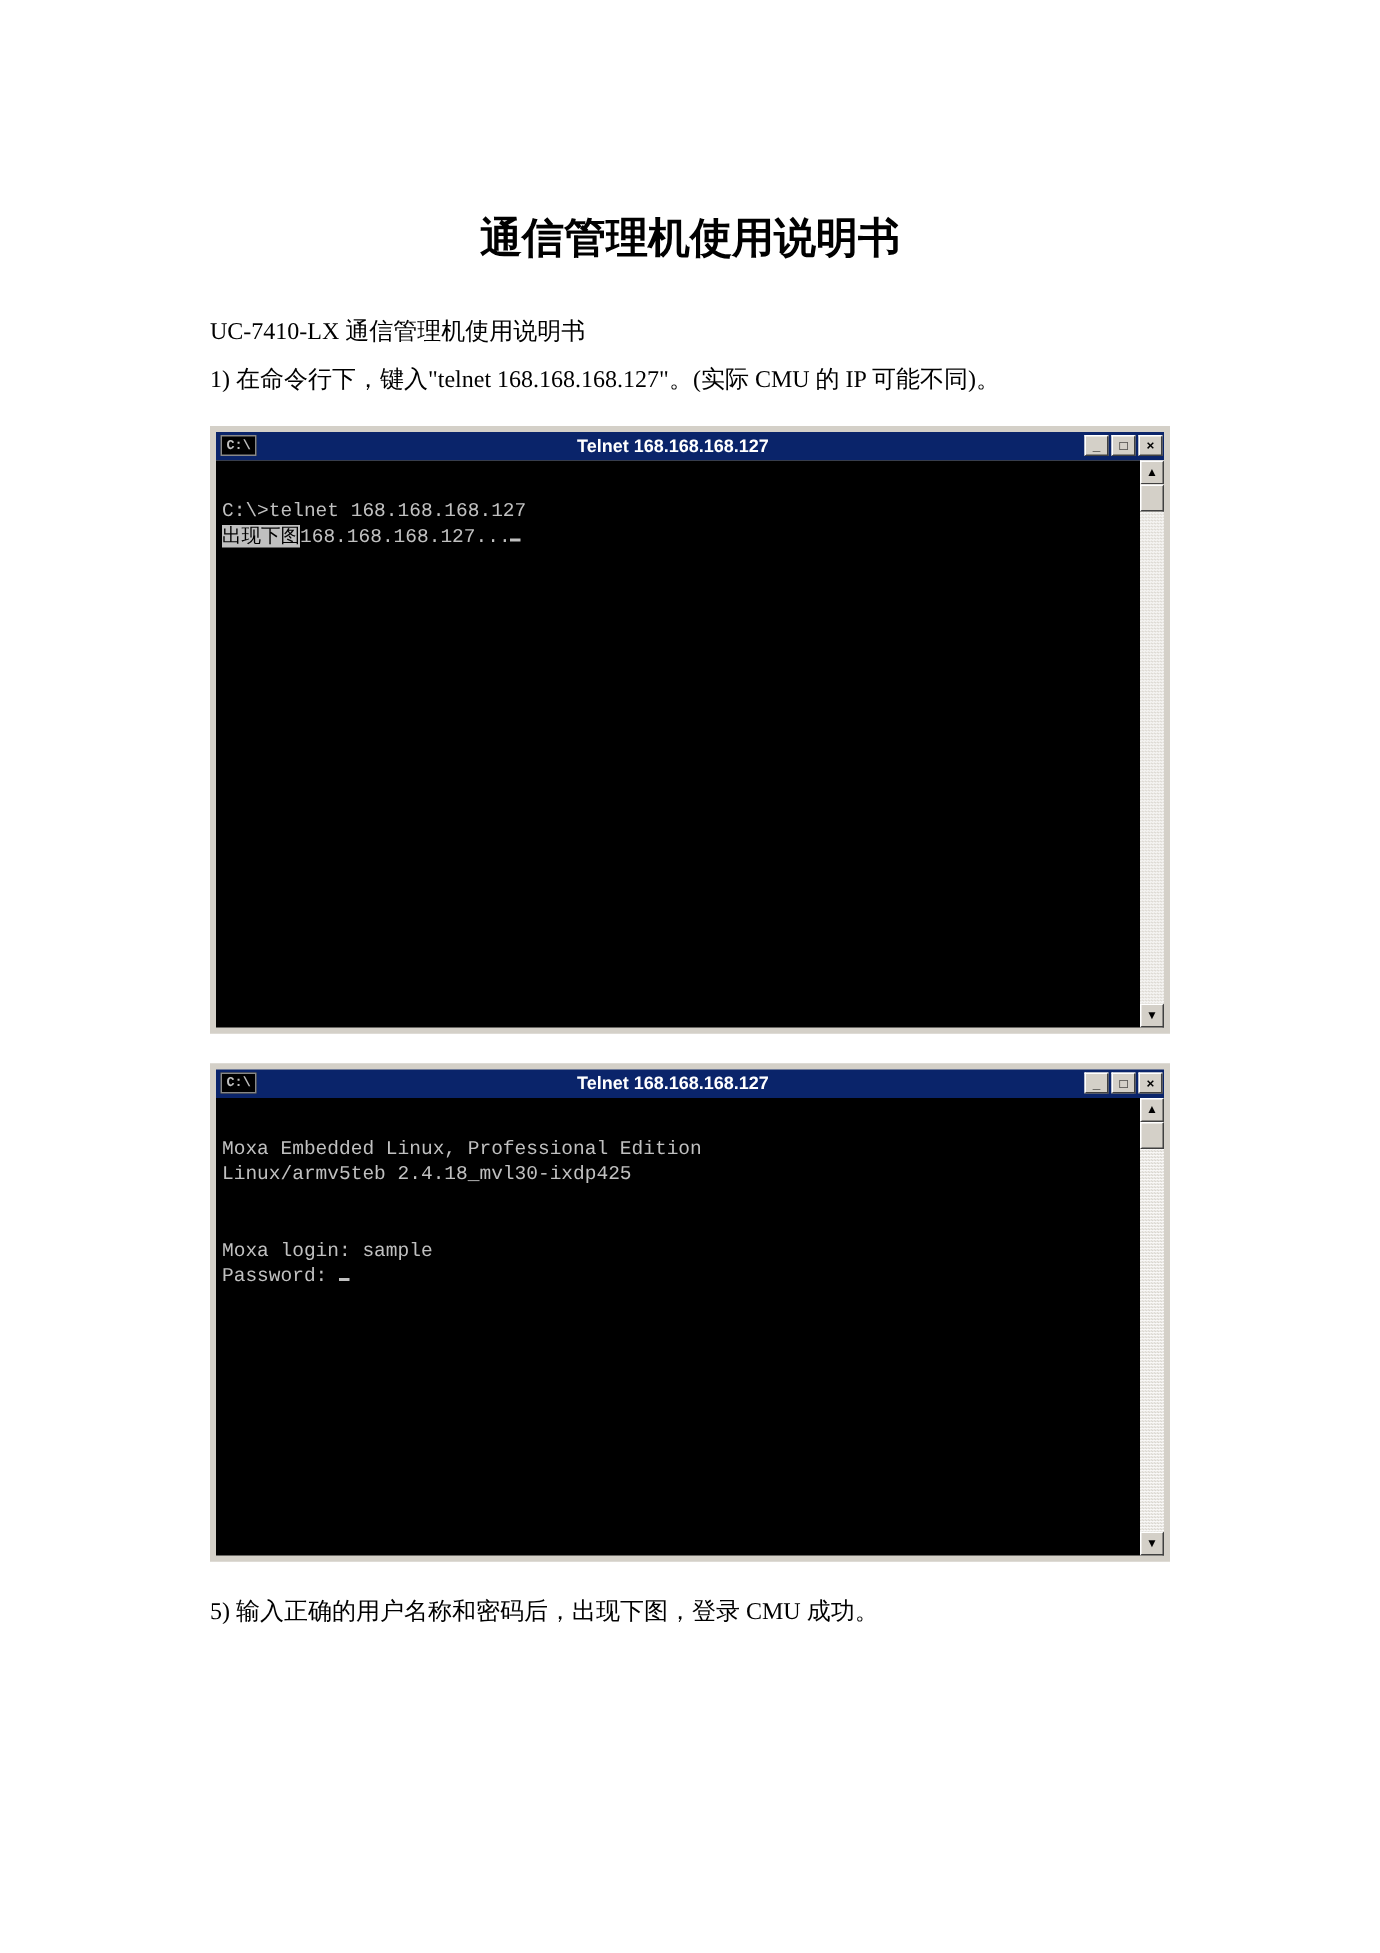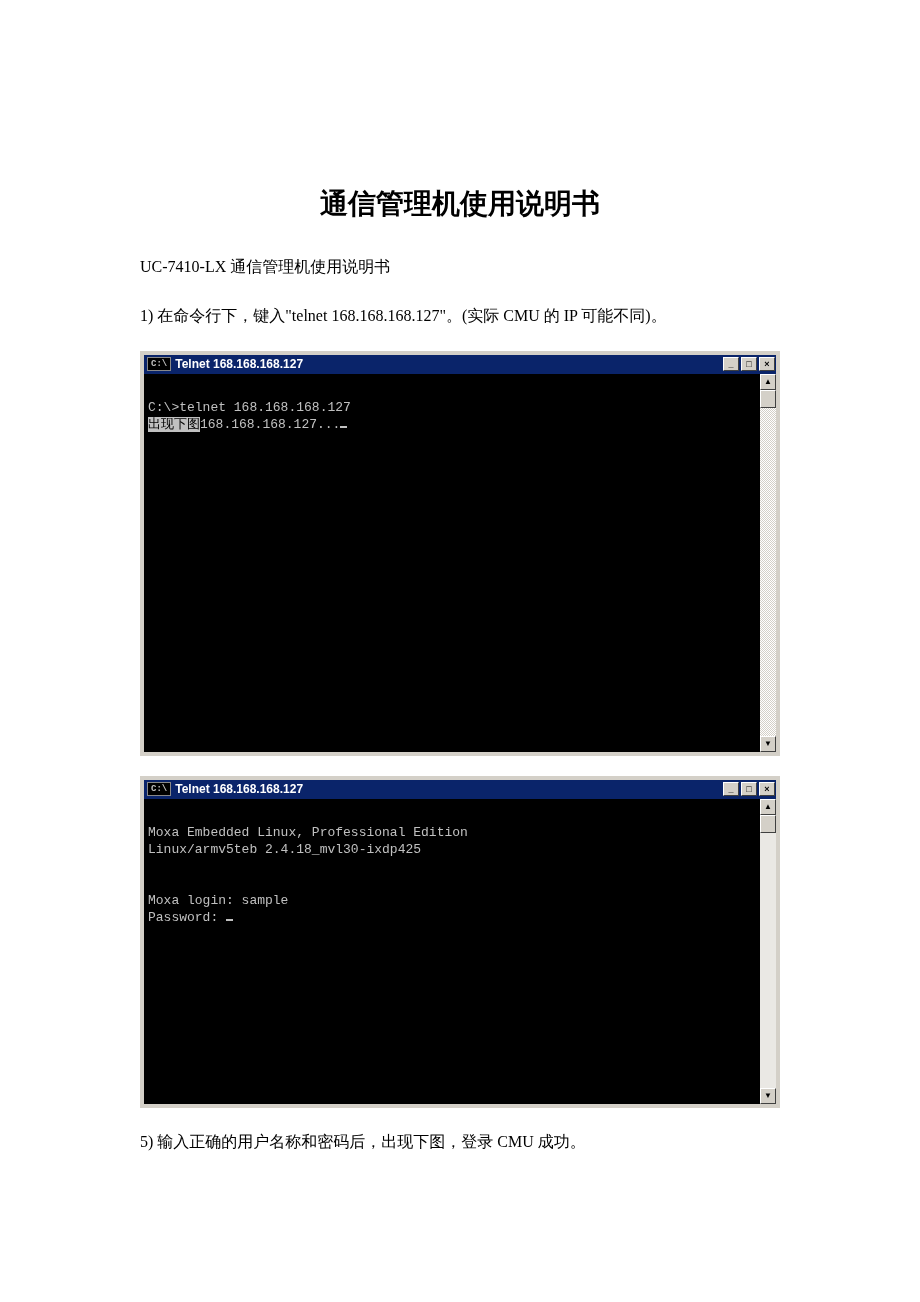--- a/index.html
+++ b/index.html
@@ -12,26 +12,25 @@
   }
   .page {
     padding: 140px 140px 40px 140px;
   }
   .doc-title {
     text-align: center;
     font-size: 28px;
     font-weight: bold;
     margin-bottom: 30px;
     font-family: "SimHei", "Heiti SC", sans-serif;
-    margin-top: 45px;
   }
   .para {
     font-size: 16px;
     line-height: 1.8;
-    margin: 20px 0;
+    margin: 3px 0;
     font-family: "Times New Roman", "SimSun", serif;
   }
   .cmd-window {
     margin: 15px 0 20px 0;
     border: 2px solid #d4d0c8;
     display: flex;
     flex-direction: column;
     background: #d4d0c8;
     padding: 2px;
   }
@@ -50,21 +49,21 @@
     background: #000;
     color: #c0c0c0;
     font-family: "Courier New", monospace;
     font-size: 9px;
     font-weight: bold;
     padding: 0 3px;
     margin-right: 4px;
     border: 1px solid #888;
     line-height: 12px;
   }
-  .titlebar-text { flex: 1; }
+  .titlebar-text { flex: 1; text-align: center; }
   .win-btn {
     width: 16px;
     height: 14px;
     background: #d4d0c8;
     color: #000;
     border: 1px solid;
     border-color: #fff #404040 #404040 #fff;
     font-size: 9px;
     font-family: Tahoma, sans-serif;
     line-height: 12px;

